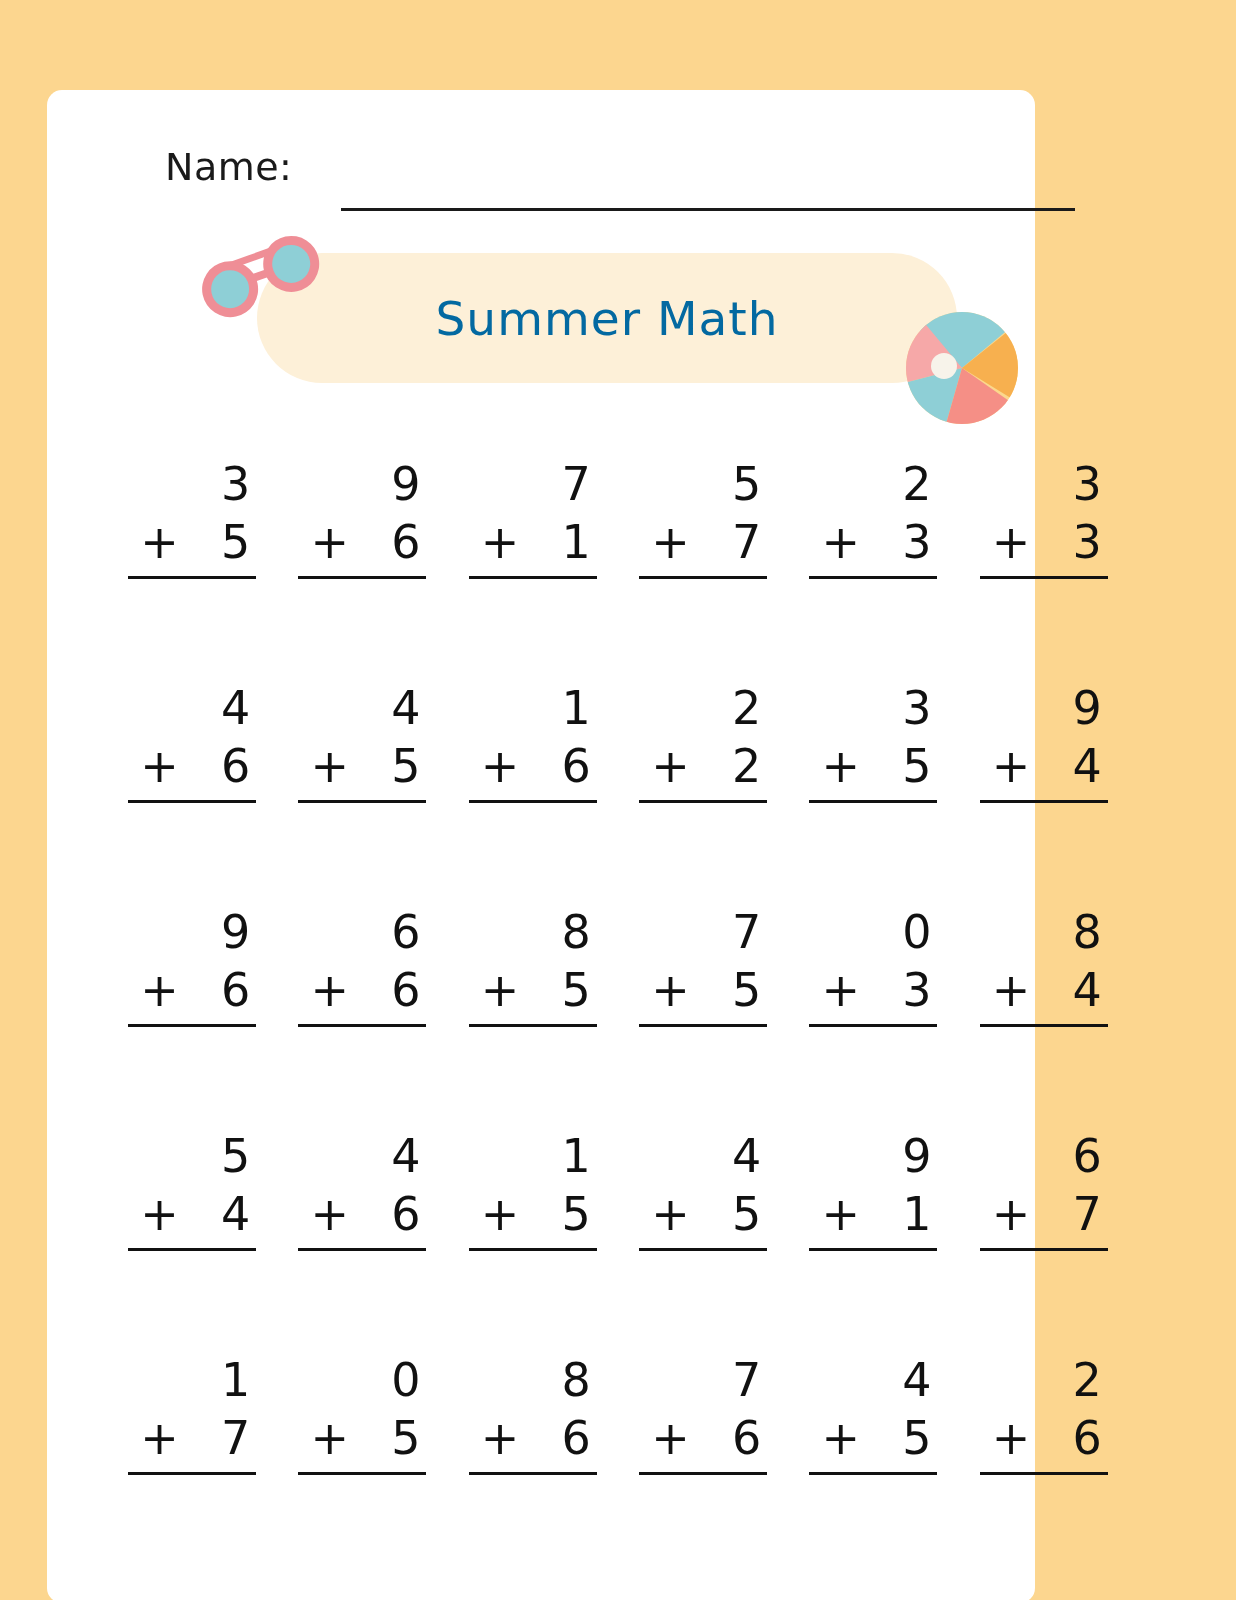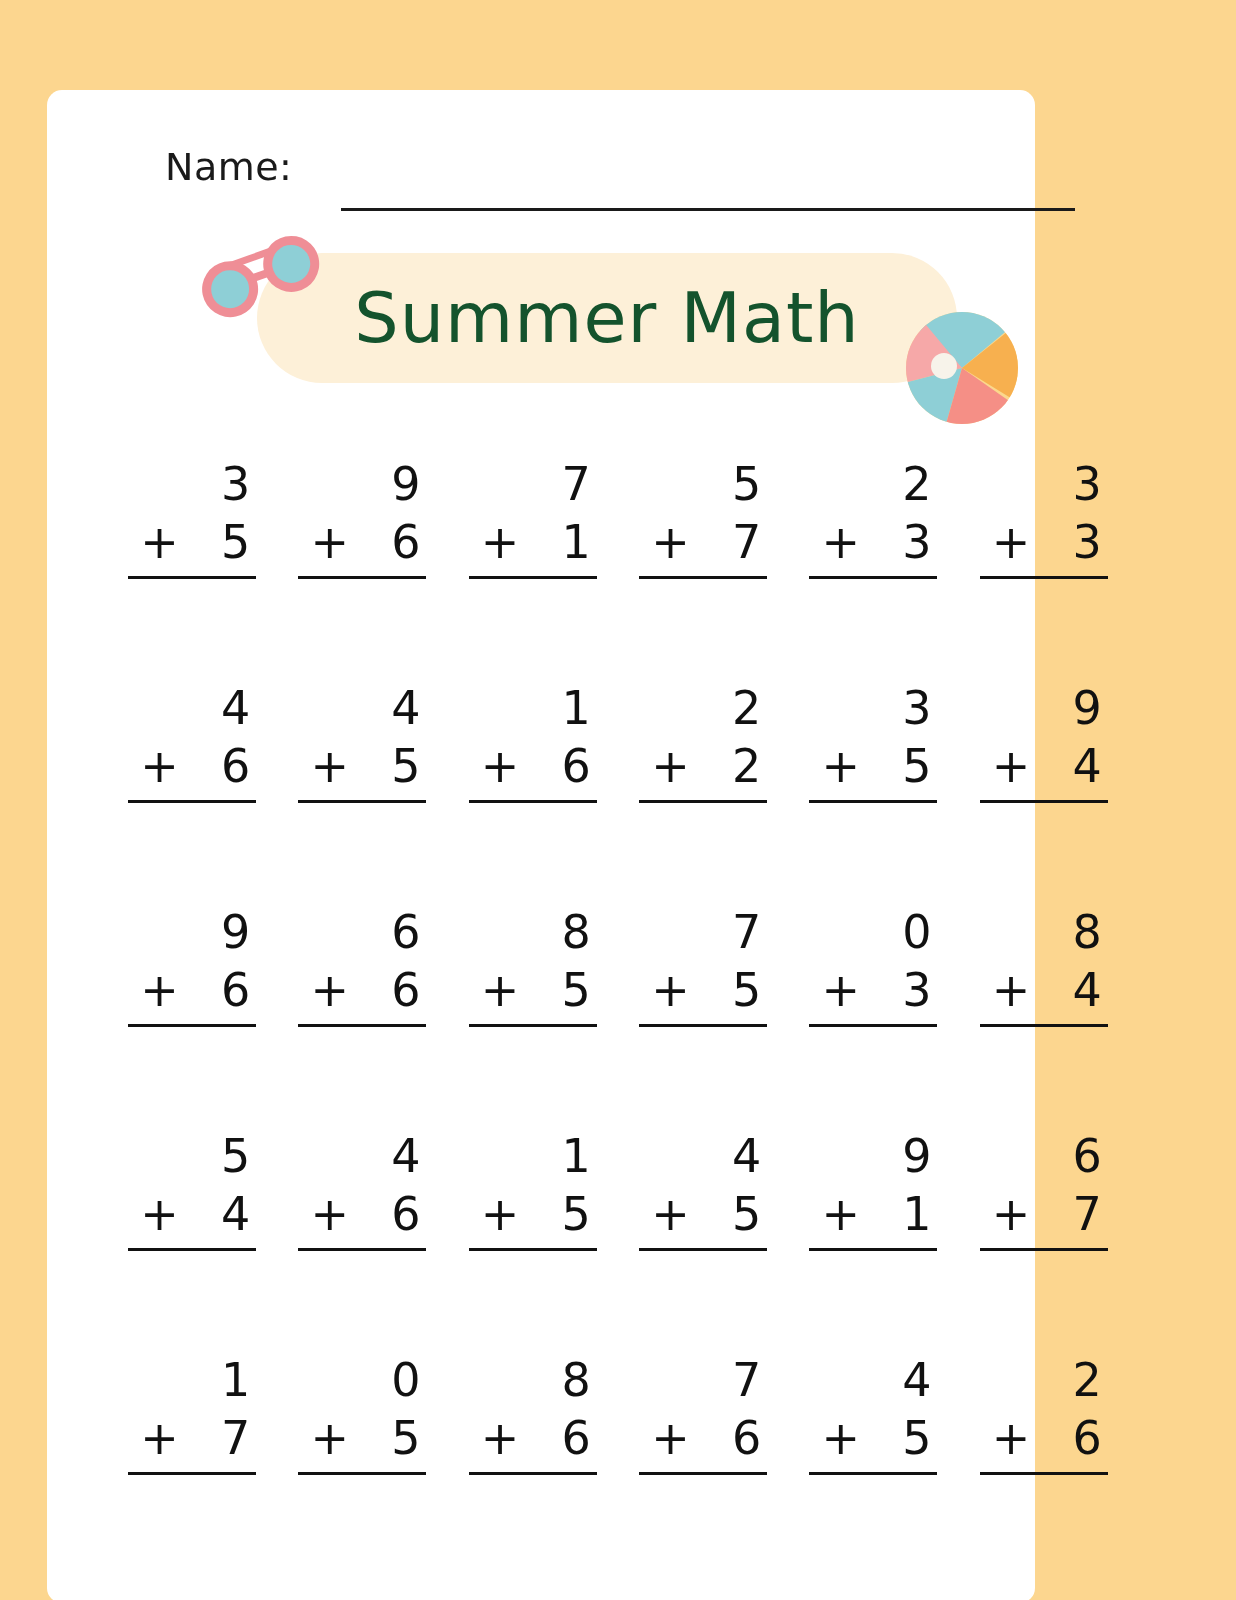--- a/index.html
+++ b/index.html
@@ -62,22 +62,22 @@
   .title-text {
     position: absolute;
     left: 210px;
     top: 163px;
     width: 700px;
     height: 130px;
     display: flex;
     align-items: center;
     justify-content: center;
     font-family: "DejaVu Sans", sans-serif;
-    font-size: 70px;
-    color: #14532d;
+    font-size: 47px;
+    color: #0369a1;
     letter-spacing: 1px;
   }
   .sunglasses {
     position: absolute;
     left: 150px;
     top: 140px;
     width: 135px;
     height: 110px;
   }
   .beachball {

